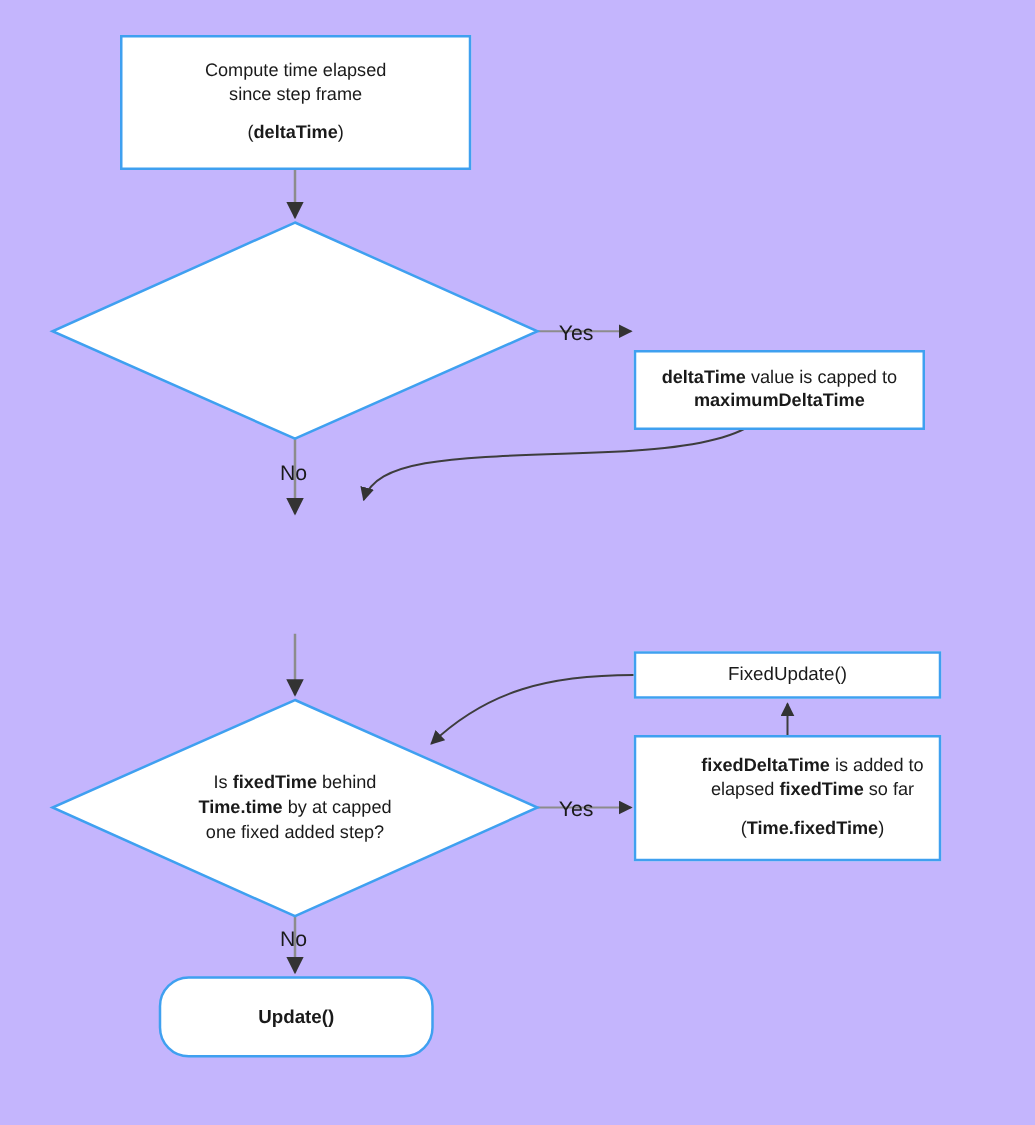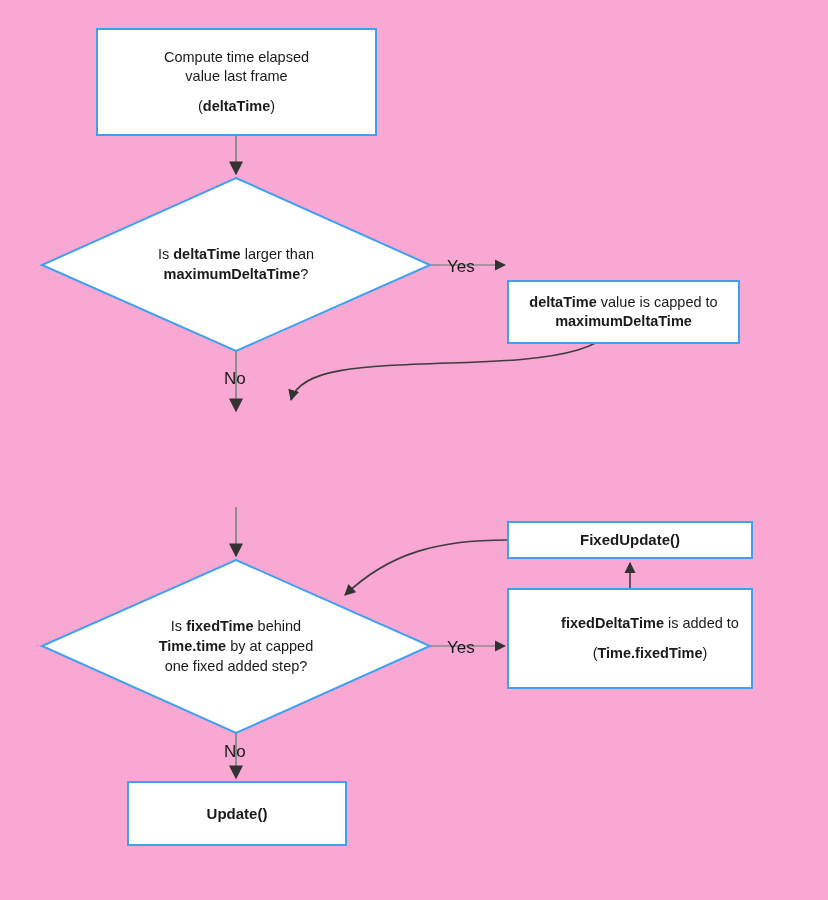--- a/index.html
+++ b/index.html
@@ -8,21 +8,21 @@
     padding: 0;
     background: #ffffff;
   }
   body {
     font-family: "Liberation Sans", sans-serif;
   }
   #canvas {
     position: relative;
     width: 828px;
     height: 900px;
-    background: #f9a8d4;
+    background: #c4b5fd;
     overflow: hidden;
   }
   #edges {
     position: absolute;
     left: 0;
     top: 0;
     width: 828px;
     height: 900px;
     pointer-events: none;
   }
@@ -121,53 +121,50 @@
       <path d="M 507 540 C 440 540 390 552 345 595" fill="none" stroke="#3d3d3d" stroke-width="1.6" marker-end="url(#arrow)"></path>
     </g>
 
     <polygon points="236,178 430,265 236,351 42,265" fill="#ffffff" stroke="#3FA0F0" stroke-width="2"></polygon>
 
     <polygon points="236,560 430,646 236,733 42,646" fill="#ffffff" stroke="#3FA0F0" stroke-width="2"></polygon>
   </svg>
 
   <div class="node box" style="left:96px; top:28px; width:281px; height:108px;">
     <span class="line">Compute time elapsed</span>
-    <span class="line">value last frame</span>
+    <span class="line">since step frame</span>
     <span class="gap"></span>
     <span class="line"><span>(</span><b>deltaTime</b><span>)</span></span>
   </div>
 
-  <div class="diamond-label" style="left:76px; top:225px; width:320px; height:80px;">
-    <span class="line"><span>Is </span><b>deltaTime</b><span> larger than</span></span>
-    <span class="line"><b>maximumDeltaTime</b><span>?</span></span>
-  </div>
 
   <div class="node box" style="left:507px; top:236px; width:233px; height:64px;margin-top:44px;">
     <span class="line"><b>deltaTime</b><span> value is capped to</span></span>
     <span class="line"><b>maximumDeltaTime</b></span>
   </div>
 
 
   <div class="diamond-label" style="left:86px; top:612px; width:300px; height:70px;text-align:center;">
     <span class="line"><span>Is </span><b>fixedTime</b><span> behind</span></span>
     <span class="line"><b>Time.time</b><span> by at capped</span></span>
     <span class="line">one fixed added step?</span>
   </div>
 
-  <div class="node box" style="left:507px; top:521px; width:246px; height:38px; font-weight:700; font-size:15px;">
+  <div class="node box" style="left:507px; top:521px; width:246px; height:38px; font-weight:400; font-size:15px;">
     <span class="line">FixedUpdate()</span>
   </div>
 
   <div class="node box" style="left:507px; top:588px; width:246px; height:101px;padding-left:40px;">
     <span class="line"><b>fixedDeltaTime</b><span> is added to</span></span>
+    <span class="line"><span>elapsed </span><b>fixedTime</b><span> so far</span></span>
     <span class="gap"></span>
     <span class="line"><span>(</span><b>Time.fixedTime</b><span>)</span></span>
   </div>
 
-  <div class="node box" style="left:127px; top:781px; width:220px; height:65px; font-weight:700; font-size:15px;">
+  <div class="node box" style="left:127px; top:781px; width:220px; height:65px; font-weight:700; font-size:15px;border-radius:24px;">
     <span class="line">Update()</span>
   </div>
 
   <div class="edge-label" style="left:447px; top:258px;">Yes</div>
   <div class="edge-label" style="left:224px; top:370px;">No</div>
   <div class="edge-label" style="left:447px; top:639px;">Yes</div>
   <div class="edge-label" style="left:224px; top:743px;">No</div>
 
 </div>
 

